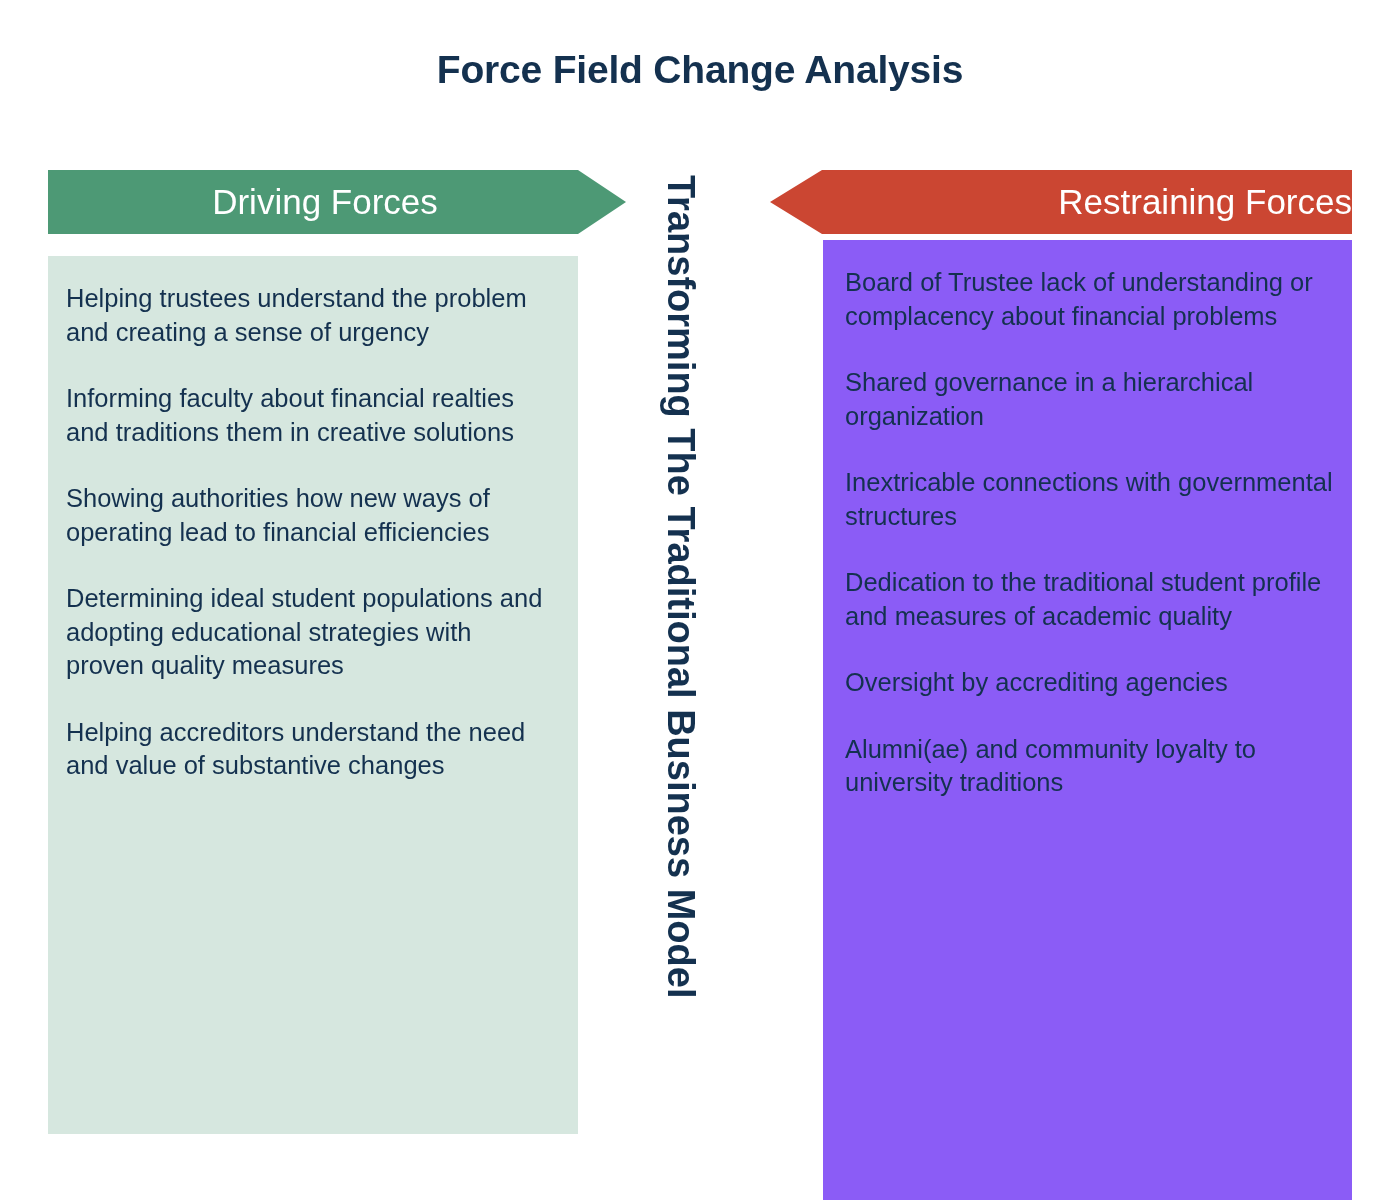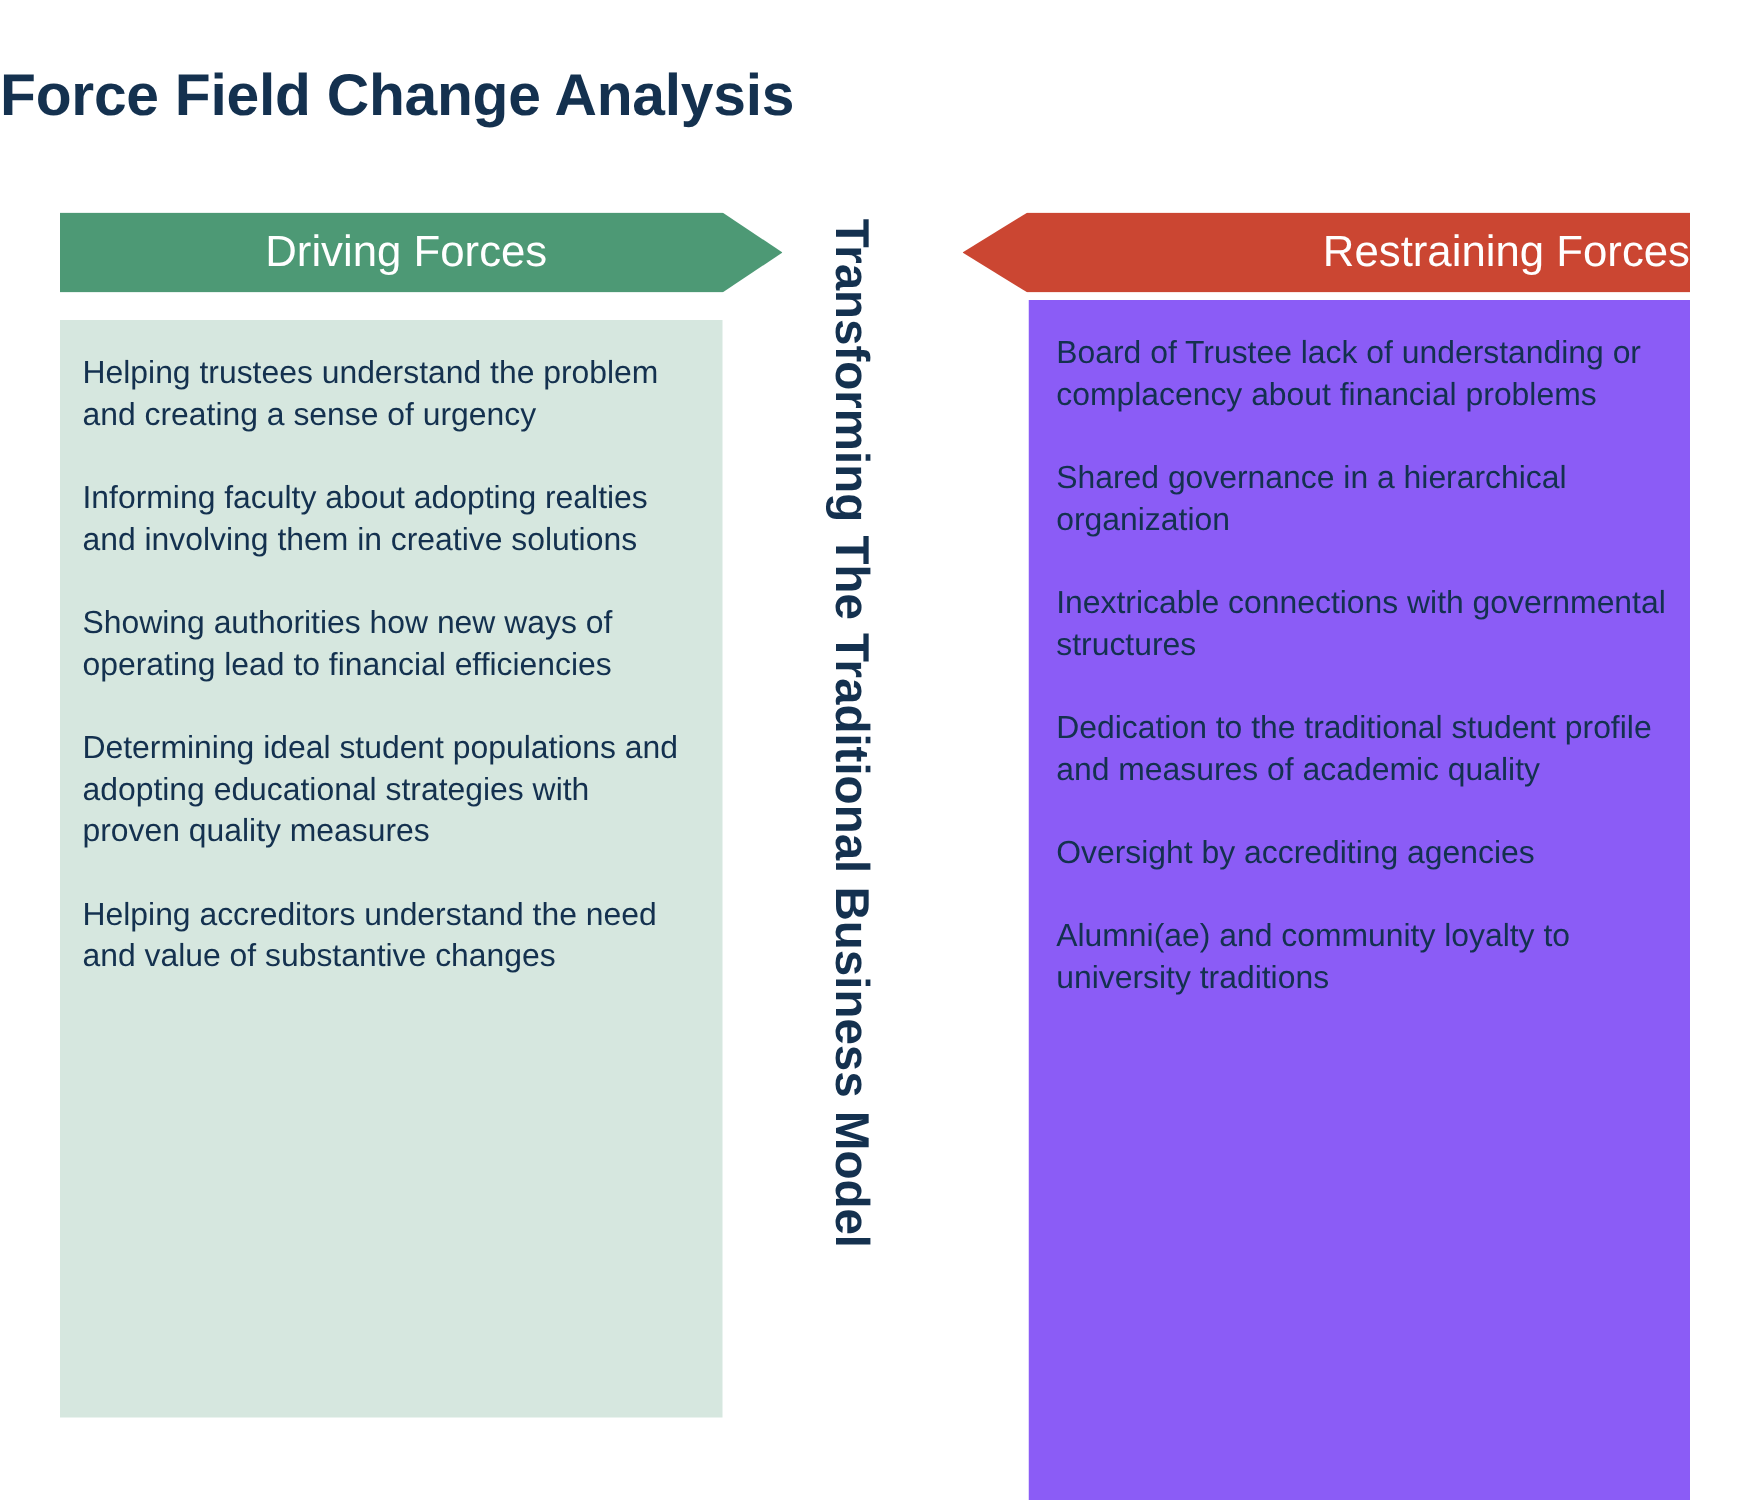--- a/index.html
+++ b/index.html
@@ -18,22 +18,22 @@
     height: 1200px;
     background: #ffffff;
   }
 
   
   #title {
     position: absolute;
     top: 48px;
     left: 0;
     width: 1400px;
-    text-align: left;
-    font-size: 47px;
+    text-align: center;
+    font-size: 39px;
     font-weight: bold;
     color: #14314f;
     letter-spacing: -0.2px;
     font-family: "Liberation Sans", sans-serif;
   }
 
   
   #driving-header {
     position: absolute;
     left: 48px;
@@ -145,21 +145,21 @@
   <div id="title">Force Field Change Analysis</div>
 
   <div id="driving-header">
     <div class="arrow-shape"></div>
     <div class="hdr-label">Driving Forces</div>
   </div>
 
   <div id="driving-panel">
     <ul class="force-list">
       <li class="force-item">Helping trustees understand the problem and creating a sense of urgency</li>
-      <li class="force-item">Informing faculty about adopting realties and involving them in creative solutions</li>
+      <li class="force-item">Informing faculty about financial realties and traditions them in creative solutions</li>
       <li class="force-item">Showing authorities how new ways of operating lead to financial efficiencies</li>
       <li class="force-item">Determining ideal student populations and adopting educational strategies with proven quality measures</li>
       <li class="force-item">Helping accreditors understand the need and value of substantive changes</li>
     </ul>
   </div>
 
   <div id="center-label">
     <div class="vtext">Transforming The Traditional Business Model</div>
   </div>
 

